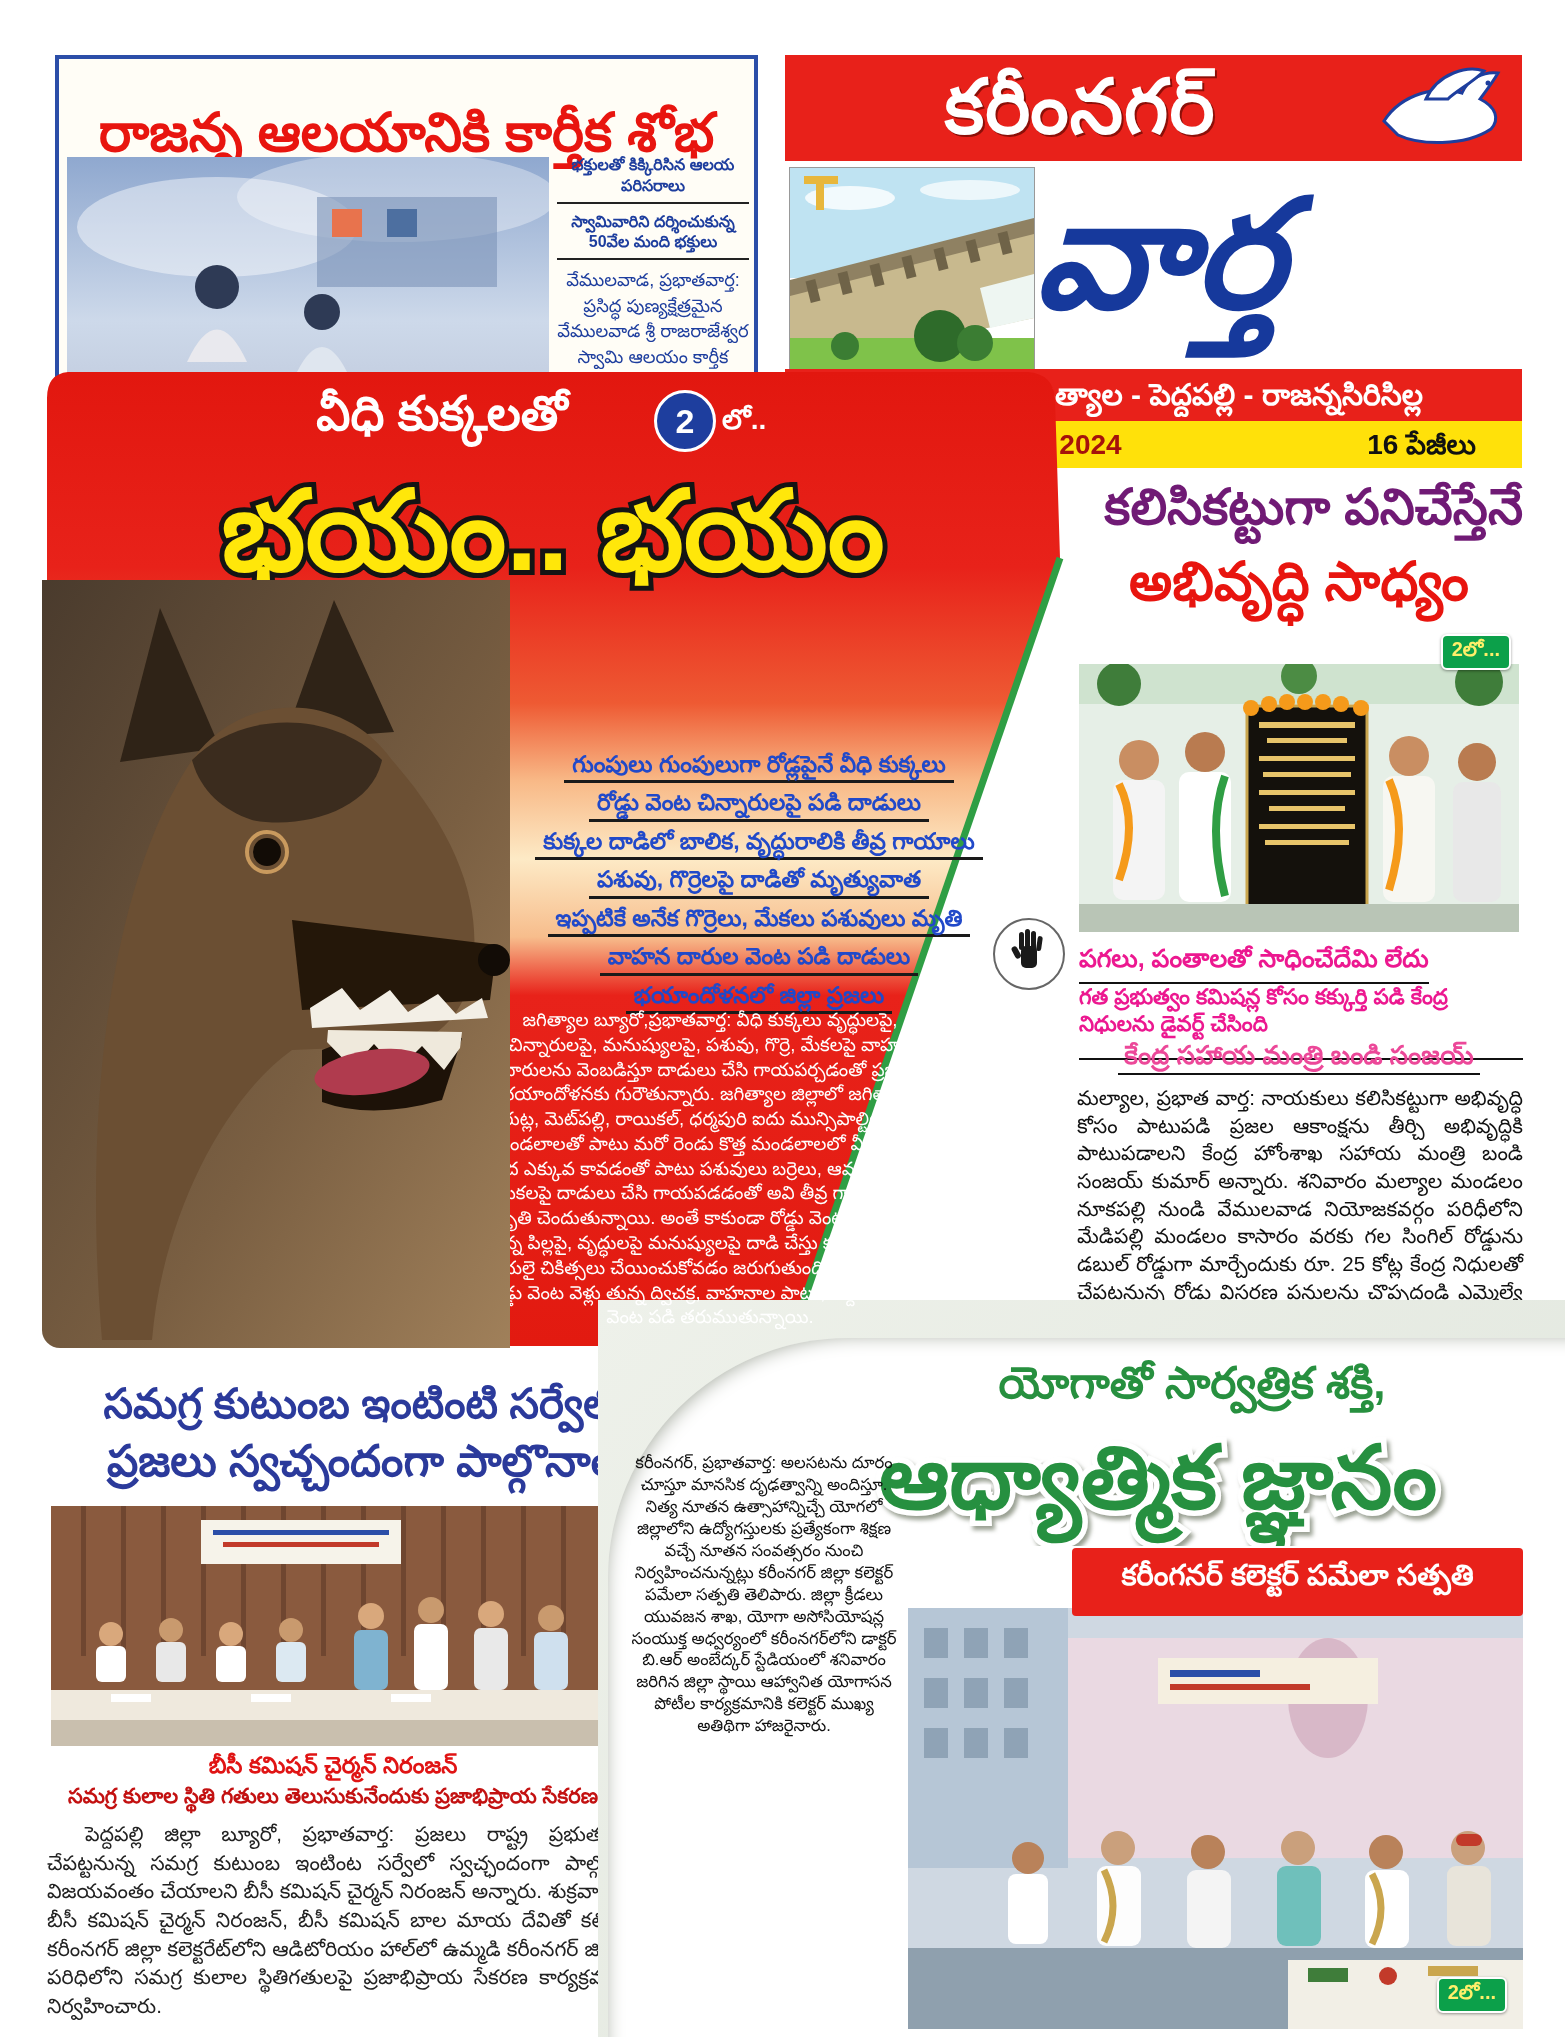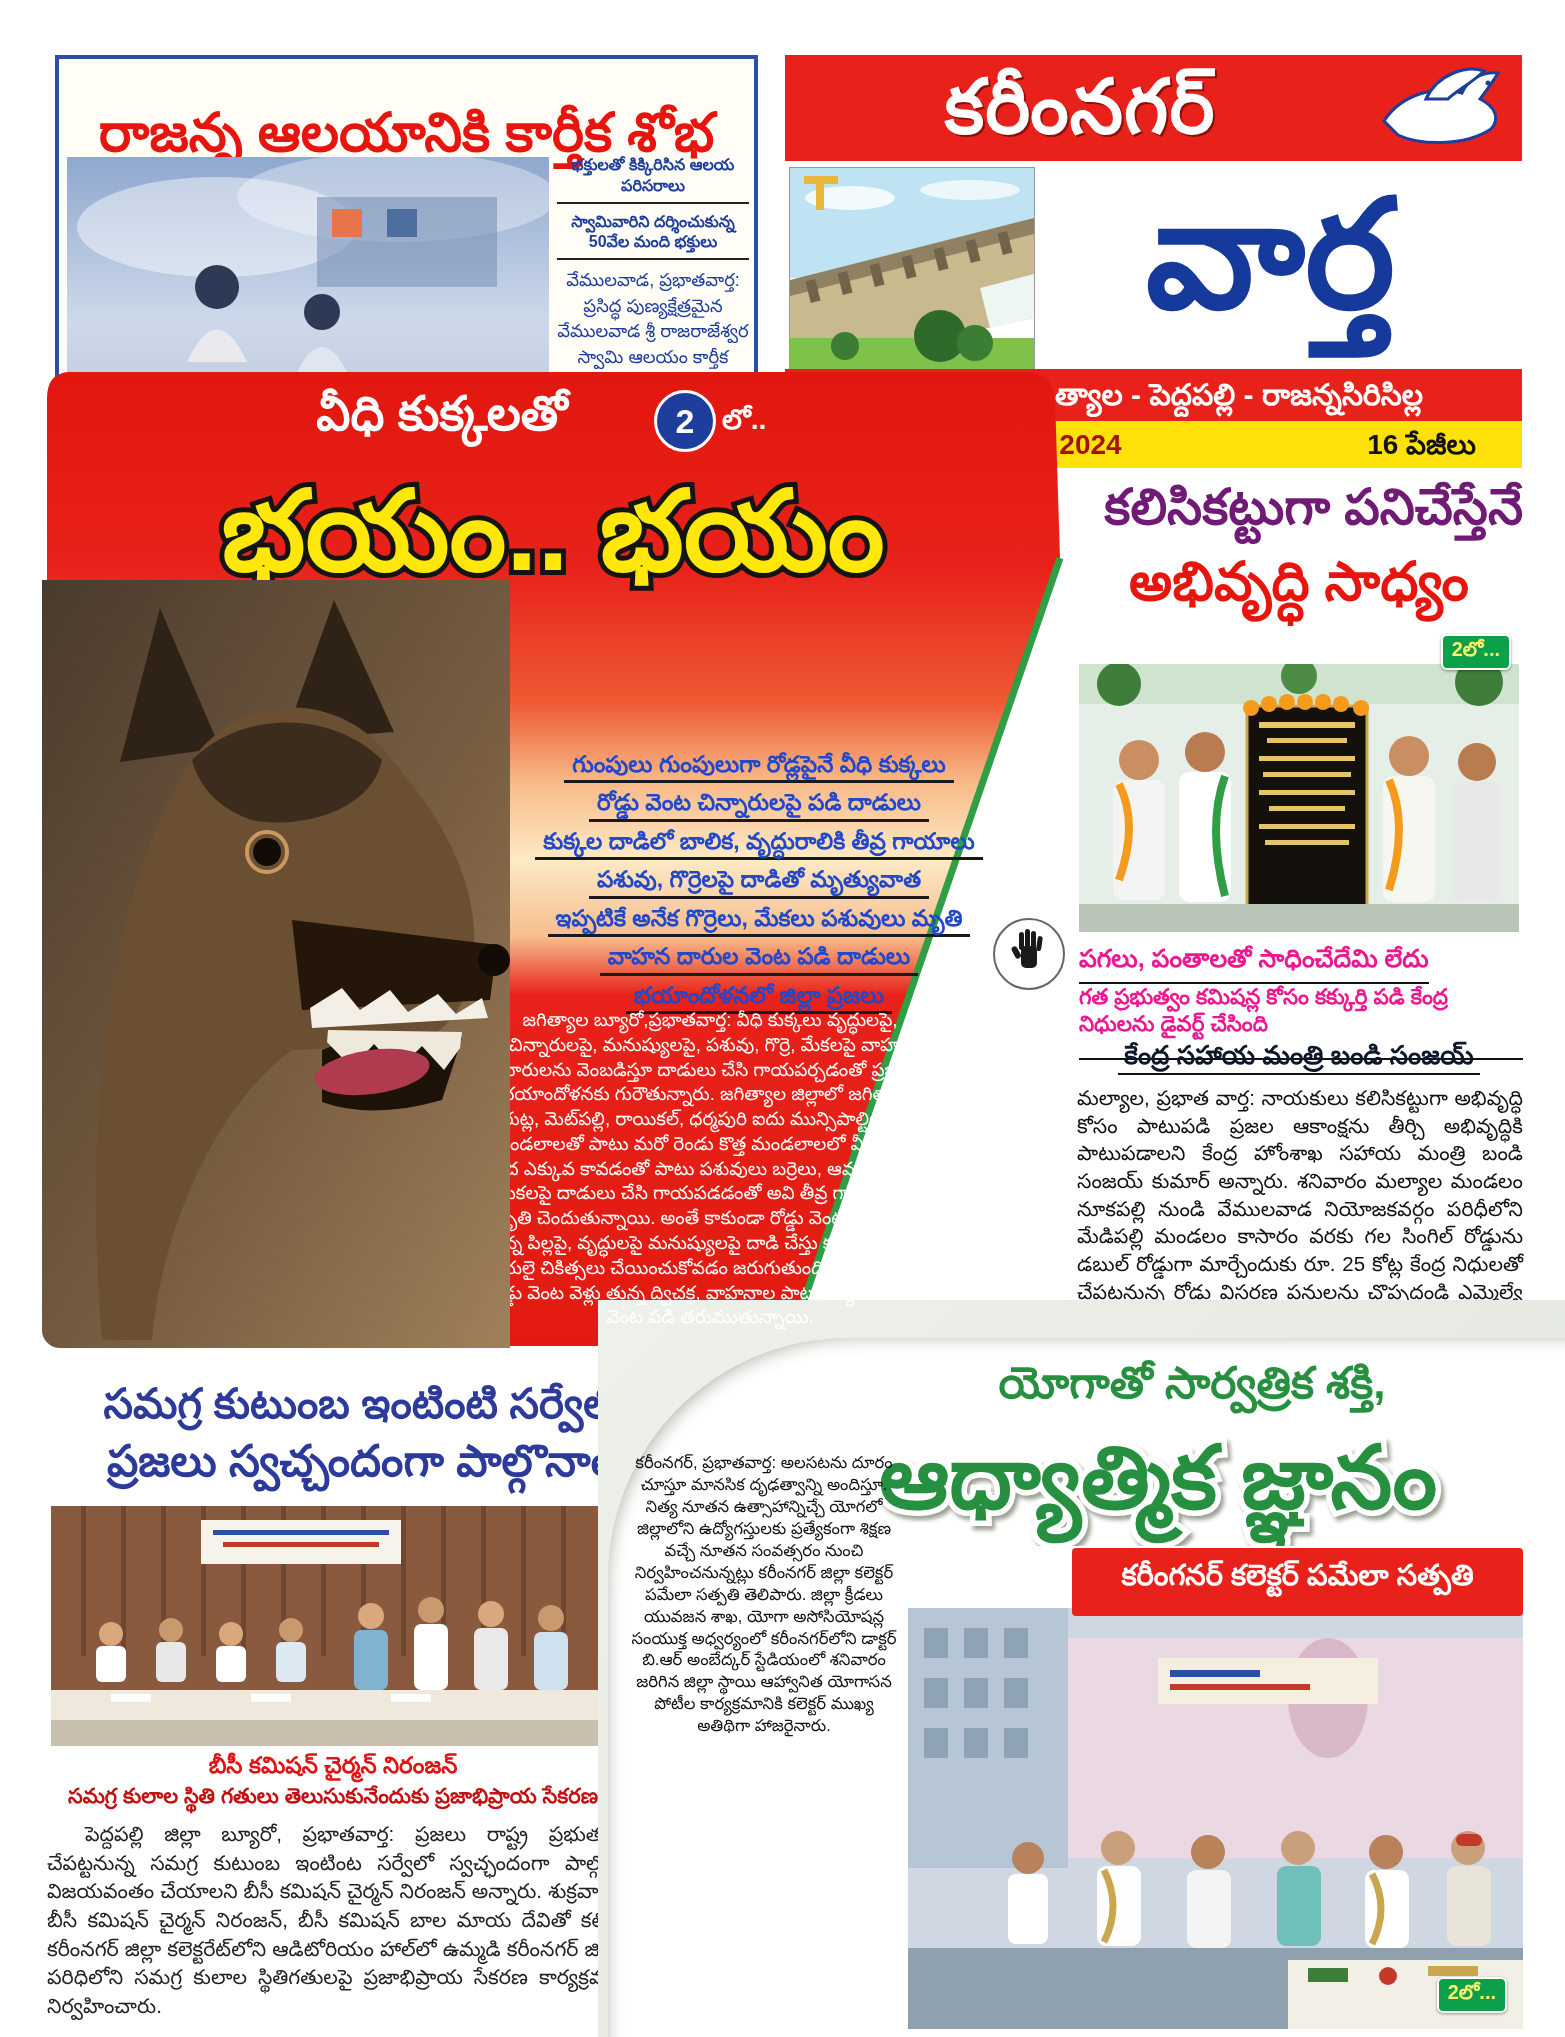--- a/index.html
+++ b/index.html
@@ -14,21 +14,21 @@
   .k-col{position:absolute;left:498px;top:96px;width:192px;text-align:center;}
   .k-sub{font-size:16px;font-weight:700;color:#1e3e9e;margin:0 0 8px 0;padding-bottom:5px;border-bottom:2px solid #222;line-height:1.3;}
   .k-body{font-size:18px;color:#1e3e9e;line-height:1.42;margin:4px 0 0 0;}
 
   
   .masthead{left:785px;top:55px;width:737px;height:413px;}
   .m-banner{position:absolute;left:0;top:0;right:0;height:106px;background:#e8211a;border-radius:0;}
   .m-title{position:absolute;left:0;top:8px;width:590px;text-align:center;font-size:76px;font-weight:800;color:#ffffff;letter-spacing:1px;text-shadow:2px 2px 0 #8c0f08;}
   .m-dove{position:absolute;right:8px;top:4px;width:150px;height:100px;}
   .m-dam{position:absolute;left:4px;top:112px;width:244px;height:202px;border:1px solid #999;overflow:hidden;}
-  .m-title2{position:absolute;left:250px;top:104px;right:16px;text-align:center;font-size:152px;font-weight:900;color:#16399c;line-height:1.25;}
+  .m-title2{position:absolute;left:250px;top:104px;right:16px;font-size:152px;font-weight:900;color:#16399c;line-height:1.25;font-style:italic;}
   .m-editions{position:absolute;left:0;top:314px;right:0;height:52px;background:#e8211a;color:#fff;font-size:30px;font-weight:700;text-align:center;line-height:52px;}
   .m-info{position:absolute;left:0;top:366px;right:0;height:47px;background:#ffe10a;}
   .m-date{position:absolute;left:34px;top:8px;font-size:28px;font-weight:800;color:#a5120b;}
   .m-pages{position:absolute;right:46px;top:8px;font-size:28px;font-weight:800;color:#111;}
 
   
   .dog-article{left:42px;top:372px;width:1023px;height:988px;}
   .shape-svg{position:absolute;left:0;top:0;}
   .dog-kicker{position:absolute;left:150px;top:14px;width:500px;text-align:center;font-size:48px;font-weight:800;color:#ffffff;z-index:3;}
   .dog-badge-circle{position:absolute;left:612px;top:18px;width:56px;height:56px;border-radius:50%;background:#1e3e9e;border:3px solid #fff;color:#fff;font-size:34px;font-weight:800;text-align:center;line-height:56px;z-index:3;}
@@ -40,21 +40,21 @@
   .dog-body{position:absolute;left:436px;top:636px;width:464px;text-align:center;font-size:18.5px;line-height:1.34;color:#ffffff;z-index:3;}
 
   
   .dev{left:1075px;top:372px;width:448px;height:940px;}
   .dev-h1{position:absolute;top:106px;left:0;right:0;text-align:right;font-size:50px;font-weight:700;color:#701a75;}
   .dev-h2{position:absolute;top:178px;left:0;right:0;text-align:center;font-size:54px;font-weight:800;color:#e8150f;}
   .dev-badge{position:absolute;top:262px;right:12px;z-index:5;}
   .dev-photo{position:absolute;left:4px;top:292px;width:440px;height:268px;overflow:hidden;}
   .dev-s1{position:absolute;top:572px;left:4px;font-size:25px;font-weight:700;color:#ec1890;border-bottom:2px solid #111;padding-bottom:3px;}
   .dev-s2{position:absolute;top:612px;left:4px;width:444px;font-size:21.5px;font-weight:700;color:#ec1890;border-bottom:2px solid #111;padding-bottom:20px;line-height:1.25;}
-  .dev-s3{position:absolute;top:668px;left:0;right:0;text-align:center;font-size:26px;font-weight:700;color:#0f172a;}
+  .dev-s3{position:absolute;top:668px;left:0;right:0;text-align:center;font-size:26px;font-weight:700;color:#ec4899;}
   .dev-s3 span{border-bottom:2px solid #111;padding:0 6px 3px 6px;}
   .dev-body{position:absolute;top:712px;left:2px;width:446px;font-size:20.5px;line-height:1.35;color:#111;text-align:justify;}
   .hand-badge{left:993px;top:918px;width:68px;height:68px;border-radius:50%;background:#fff;border:2px solid #666;z-index:6;}
 
   
   .survey{left:45px;top:1380px;width:700px;height:650px;}
   .sv-h{position:absolute;left:0;width:640px;text-align:center;font-weight:800;color:#2b3a9b;text-shadow:0 0 4px #fff;}
   .sv-h1{top:0;font-size:42px;}
   .sv-h2{top:56px;font-size:44px;}
   .sv-badge{position:absolute;left:585px;top:4px;}

